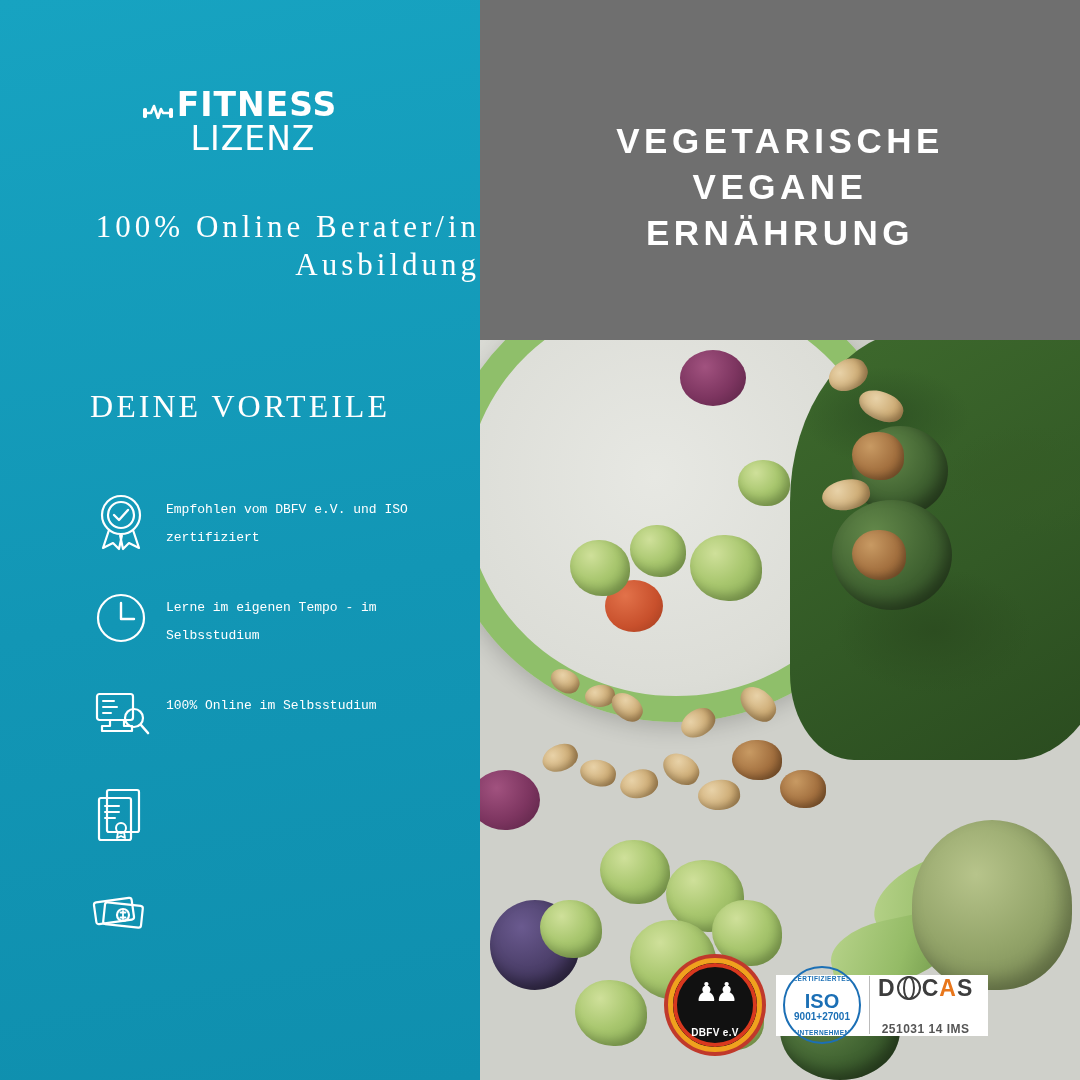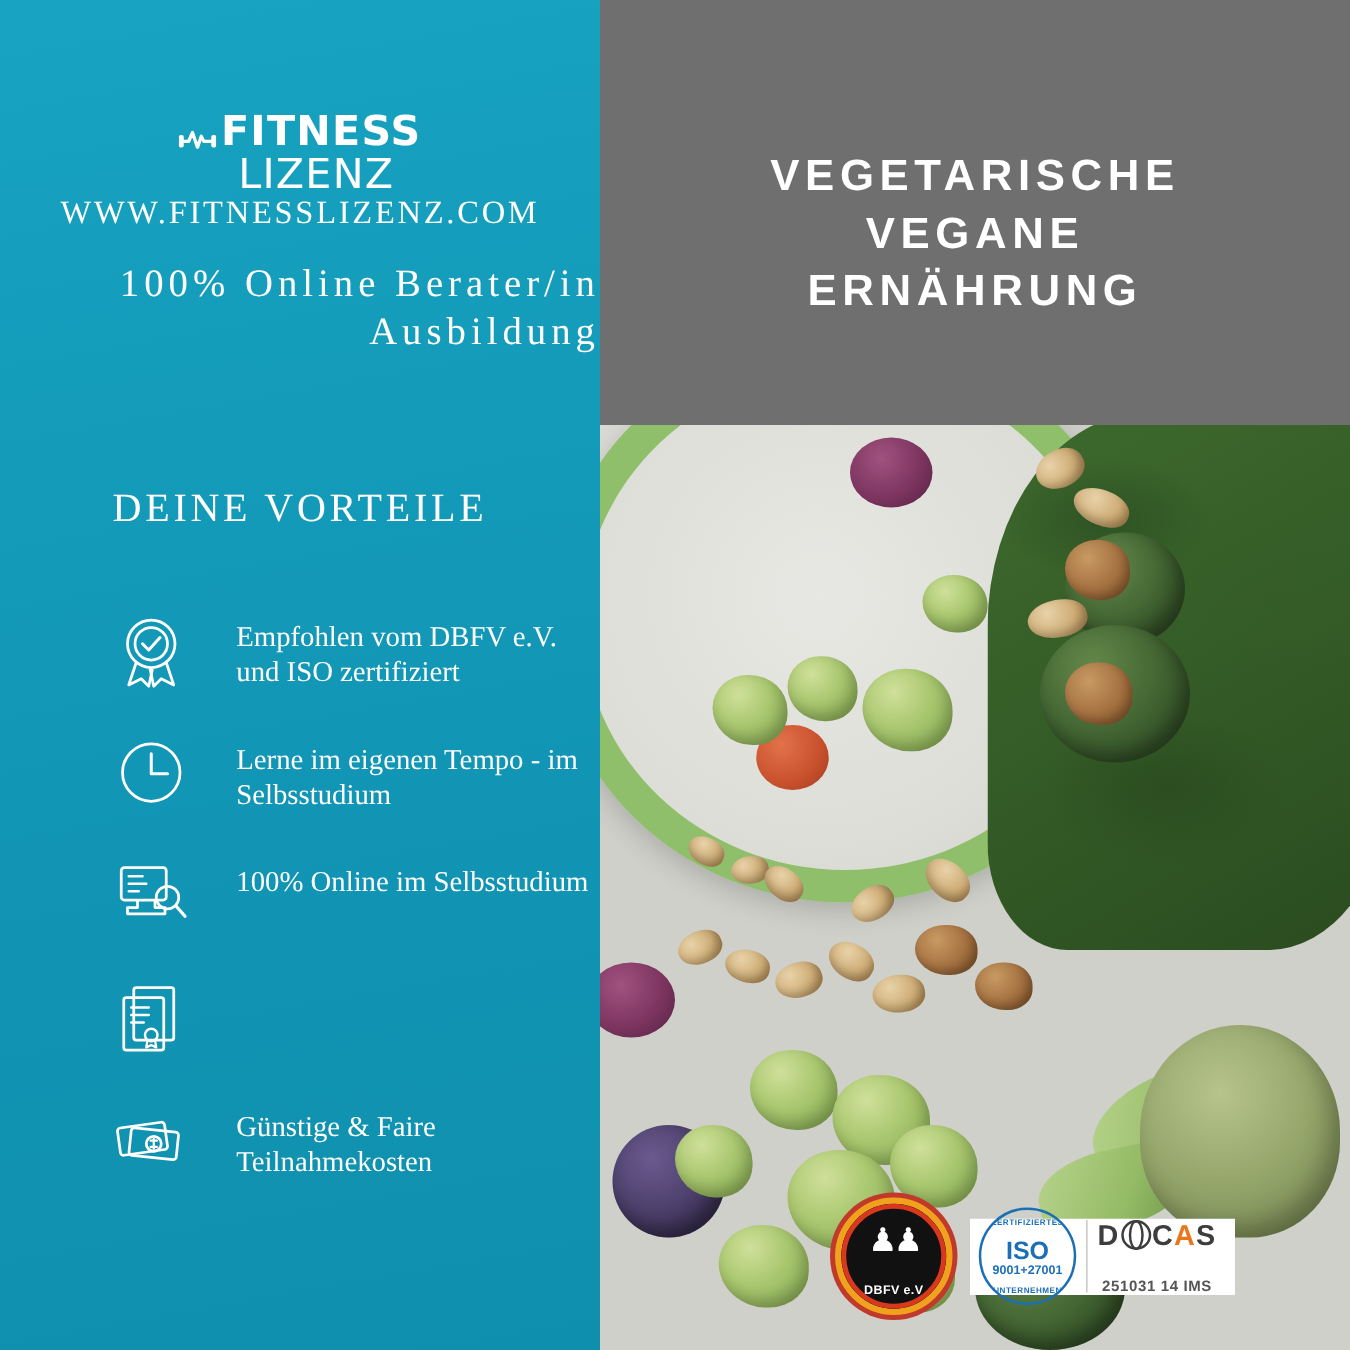--- a/index.html
+++ b/index.html
@@ -114,26 +114,25 @@
     min-width: 62px;
     height: 62px;
     margin-right: 14px;
     display: flex;
     align-items: flex-start;
     justify-content: center;
   }
   .benefit-icon svg { display:block; }
   .benefit-text {
     color: #ffffff;
-    font-family: Liberation Serif, serif;
-    font-size: 23px;
+    font-family: Liberation Mono, monospace;
+    font-size: 13px;
     line-height: 28px;
     padding-top: 4px;
     max-width: 300px;
-    margin-left: 23px;
   }
 
   
   .right-top {
     position: absolute;
     left: 480px;
     top: 0;
     width: 600px;
     height: 340px;
     background: #6f6f6f;
@@ -404,21 +403,20 @@
           <svg width="30" height="26" viewBox="0 0 30 26">
             <path d="M2 20 h6 l3 -7 l4 12 l3 -9 l2 4 h8" stroke="#ffffff" stroke-width="2.6" fill="none" stroke-linecap="round" stroke-linejoin="round"></path>
             <rect x="0" y="15" width="4" height="10" rx="1.6" fill="#ffffff"></rect>
             <rect x="26" y="15" width="4" height="10" rx="1.6" fill="#ffffff"></rect>
           </svg>
         </span><span>FITNESS</span>
       </span>
       <span class="line2">LIZENZ</span>
     </div>
 
-    <div class="brand-url">WWW.FITNESSLIZENZ.COM</div>
 
     <div class="headline">100% Online Berater/in Ausbildung</div>
 
     <div class="benefits-title">DEINE VORTEILE</div>
 
     <div class="benefit-list">
 
       <div class="benefit-row">
         <span class="benefit-icon">
           <svg width="56" height="60" viewBox="0 0 56 60">
@@ -469,21 +467,20 @@
 
       <div class="benefit-row">
         <span class="benefit-icon">
           <svg width="58" height="52" viewBox="0 0 58 52">
             <rect x="3" y="16" width="38" height="22" rx="2.5" fill="none" stroke="#ffffff" stroke-width="2.2" transform="rotate(-8 22 27)"></rect>
             <rect x="12" y="20" width="38" height="22" rx="2.5" fill="none" stroke="#ffffff" stroke-width="2.2" transform="rotate(6 31 31)"></rect>
             <circle cx="31" cy="31" r="6" fill="none" stroke="#ffffff" stroke-width="2.2"></circle>
             <path d="M31 27 v8 M28.5 28.5 h5 M28.5 33.5 h5" stroke="#ffffff" stroke-width="1.8" stroke-linecap="round"></path>
           </svg>
         </span>
-        <span class="benefit-text">Günstige &amp; Faire Teilnahmekosten</span>
       </div>
 
     </div>
   </div>
 
   <div class="right-top"></div>
   <div class="right-title">
     <div>VEGETARISCHE</div>
     <div>VEGANE</div>
     <div>ERNÄHRUNG</div>

